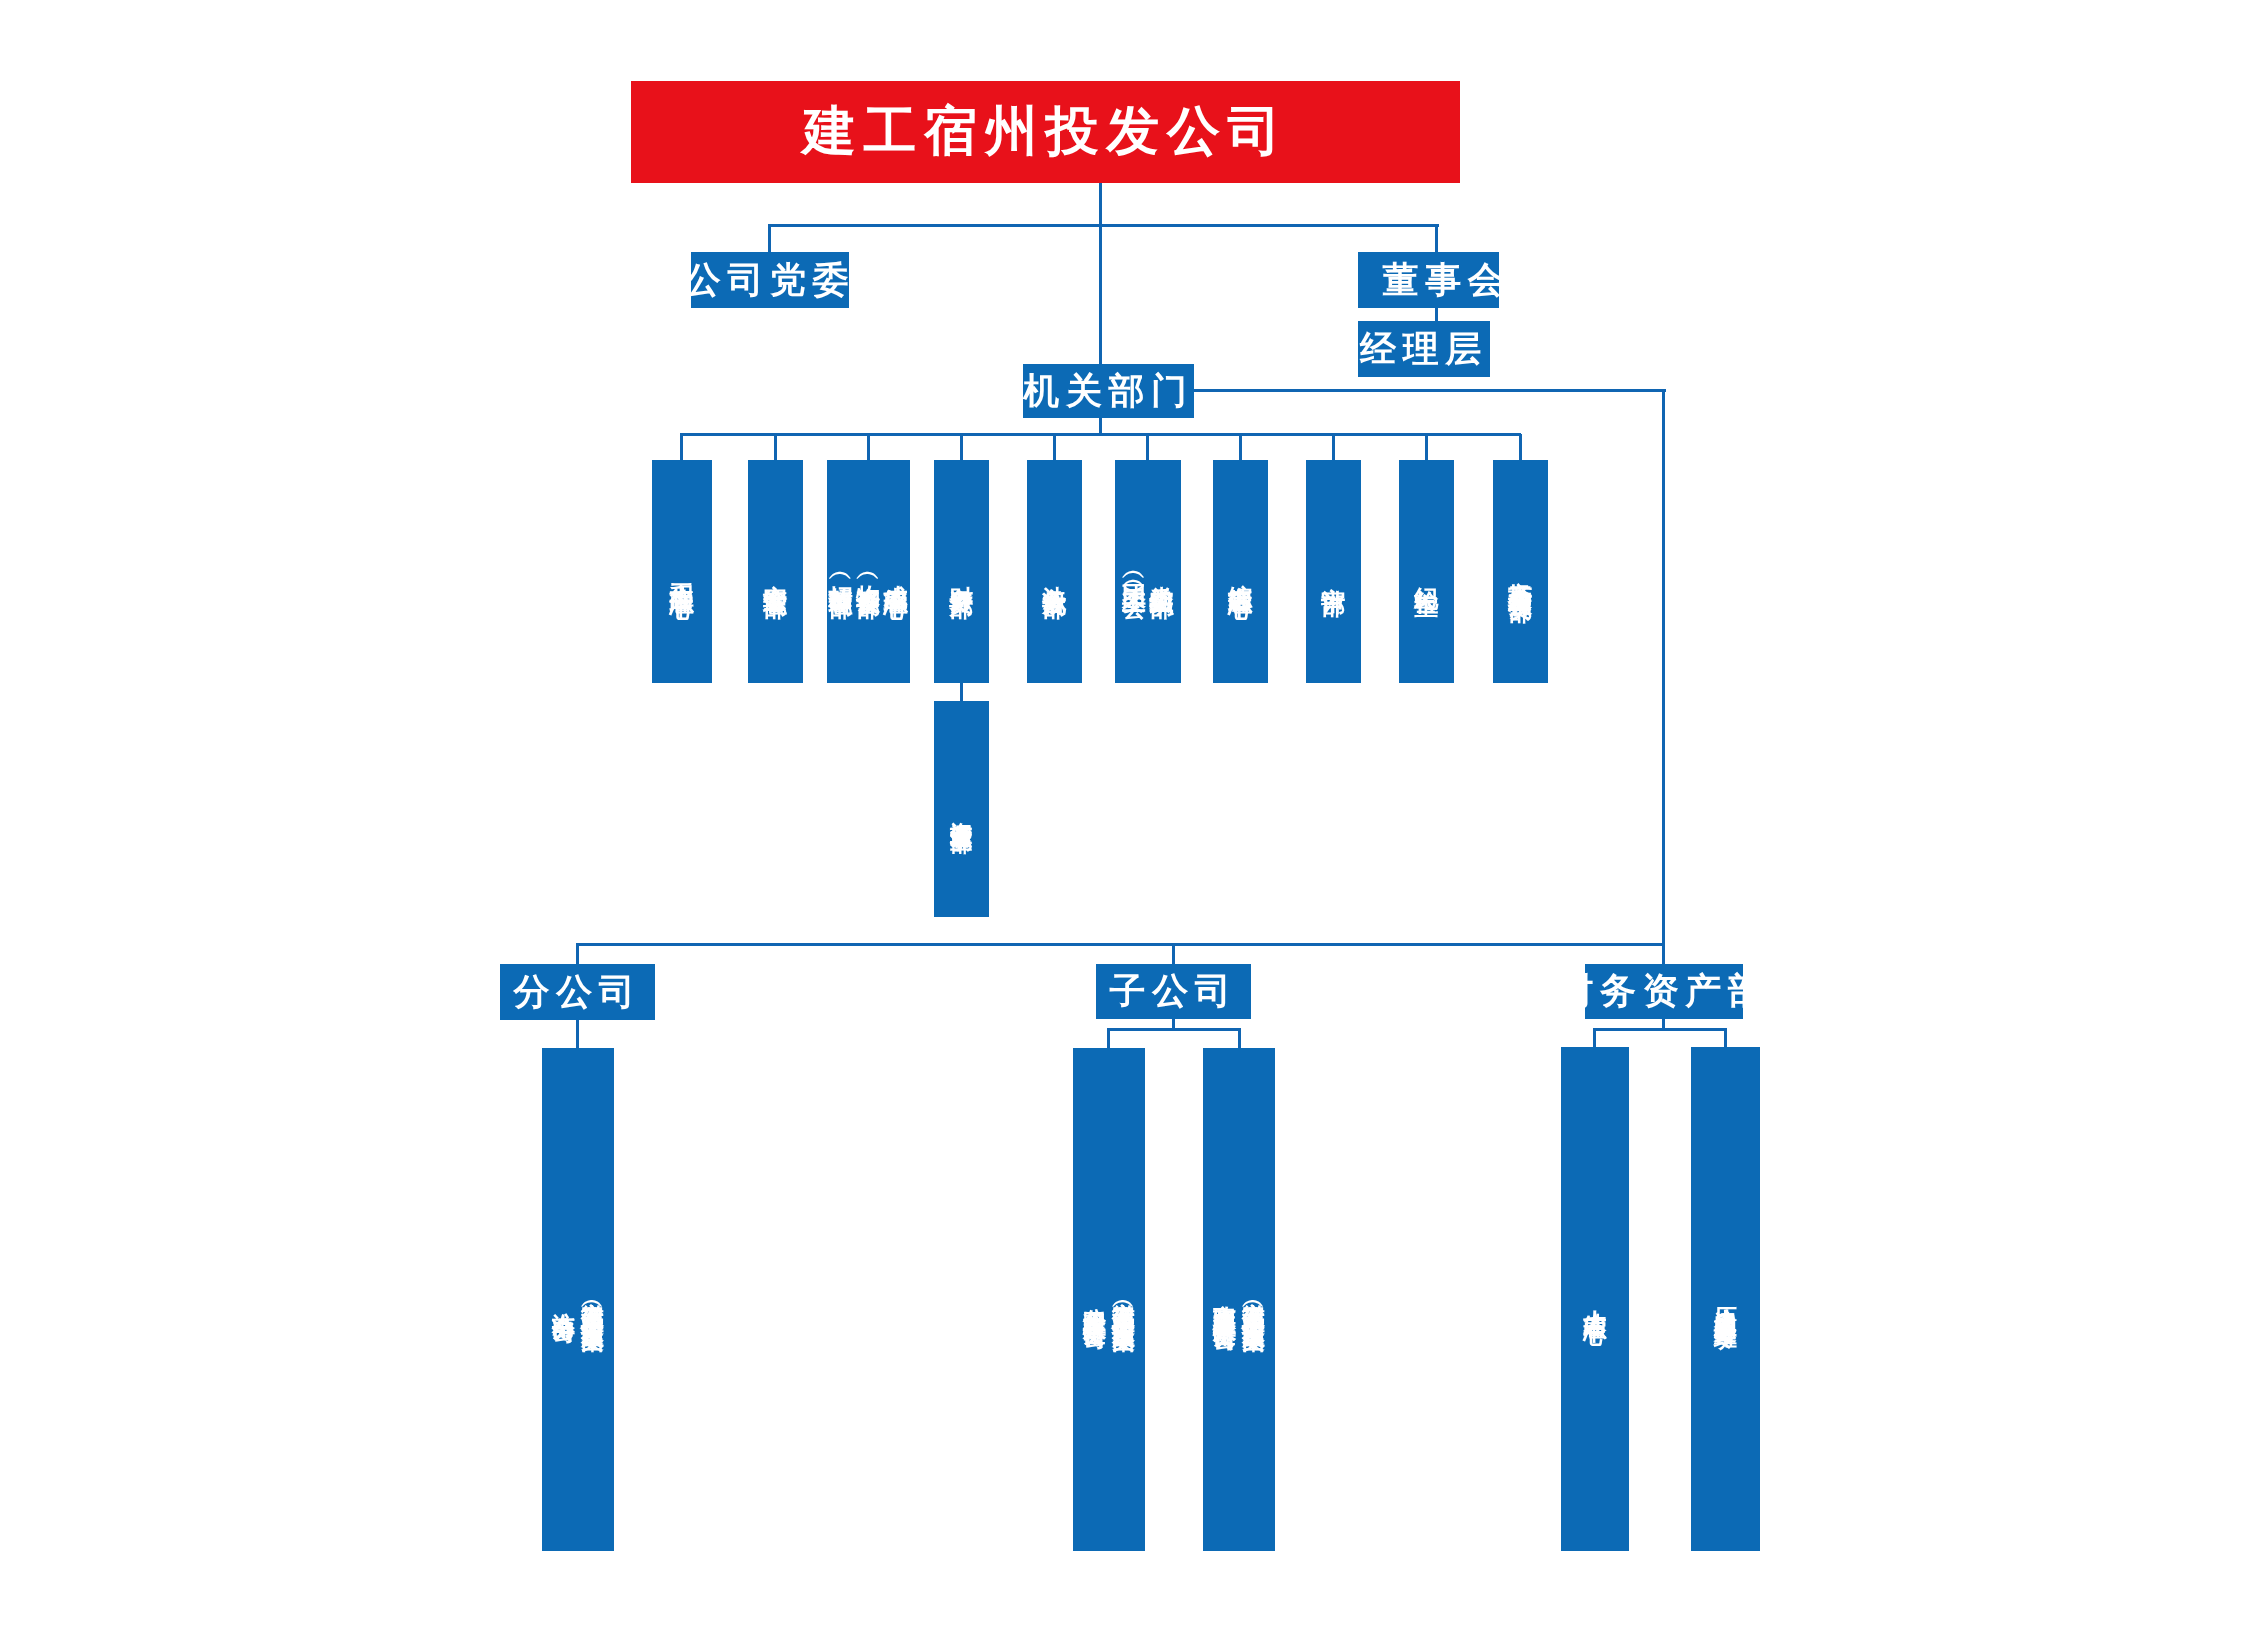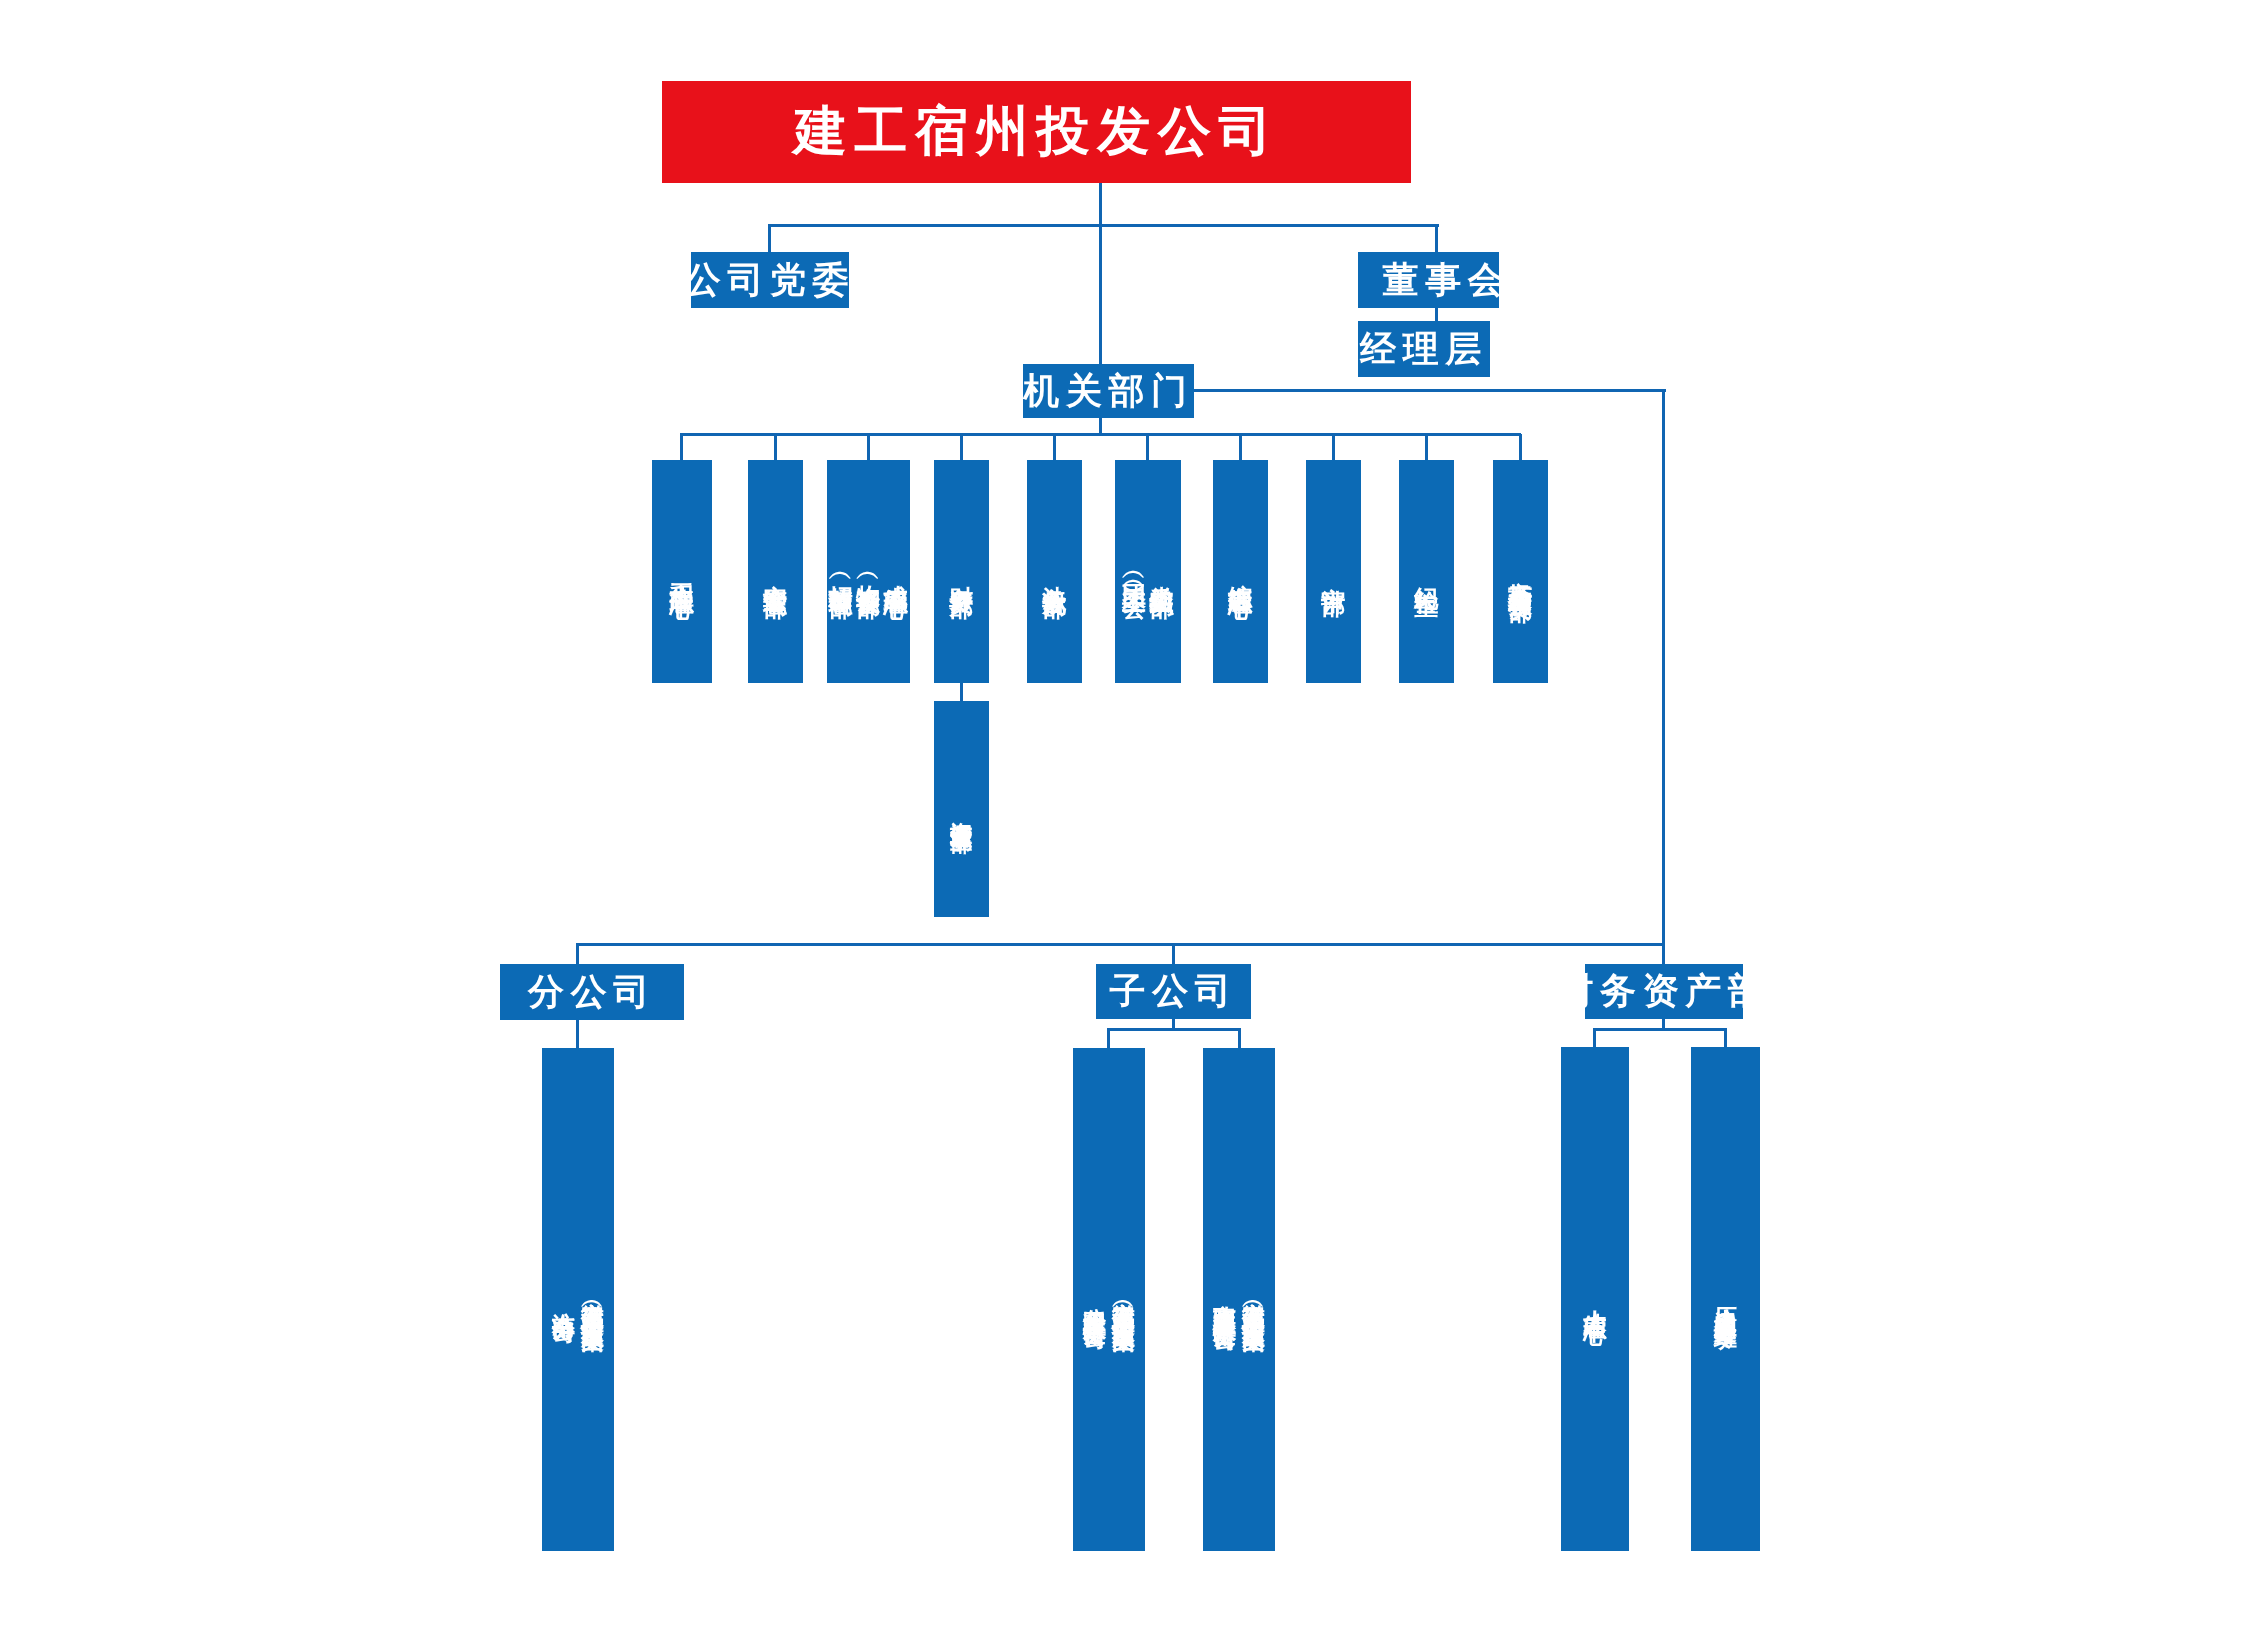--- a/index.html
+++ b/index.html
@@ -17,23 +17,23 @@
     height:1634px;
     background:#ffffff;
     overflow:hidden;
   }
   .line {
     position:absolute;
     background:var(--line-blue);
   }
   .banner {
     position:absolute;
-    left:631px; top:81px; width:749px; height:102px;
+    left:631px; top:81px; width:829px; height:102px;
     background:var(--banner-red);
-    display:flex; align-items:center; justify-content:center;margin-left:31px;
+    display:flex; align-items:center; justify-content:center;
   }
   .banner .t {
     color:var(--text-white);
     font-size:53px; font-weight:bold; letter-spacing:7.7px;
     white-space:nowrap;
   }
   .hnode {
     position:absolute;
     background:var(--node-blue);
     color:var(--text-white);
@@ -160,21 +160,21 @@
     <span class="vtext">纪检室</span>
   </div>
   <div class="vnode" style="left:1493px; top:460px; width:55px; height:223px;">
     <span class="vtext">市场开发和投资部</span>
   </div>
 
   <div class="vnode" style="left:934px; top:701px; width:55px; height:216px;">
     <span class="vtext small">资产运营管理事业部</span>
   </div>
 
-  <div class="hnode" style="left:500px; top:964px; width:184px; height:56px;">
+  <div class="hnode" style="left:500px; top:964px; width:155px; height:56px;">
     <span>分公司</span>
   </div>
   <div class="hnode" style="left:1096px; top:964px; width:155px; height:55px;">
     <span>子公司</span>
   </div>
   <div class="hnode" style="left:1585px; top:964px; width:158px; height:55px;">
     <span>财务资产部</span>
   </div>
 
   <div class="vnode" style="left:542px; top:1048px; width:72px; height:503px;">

